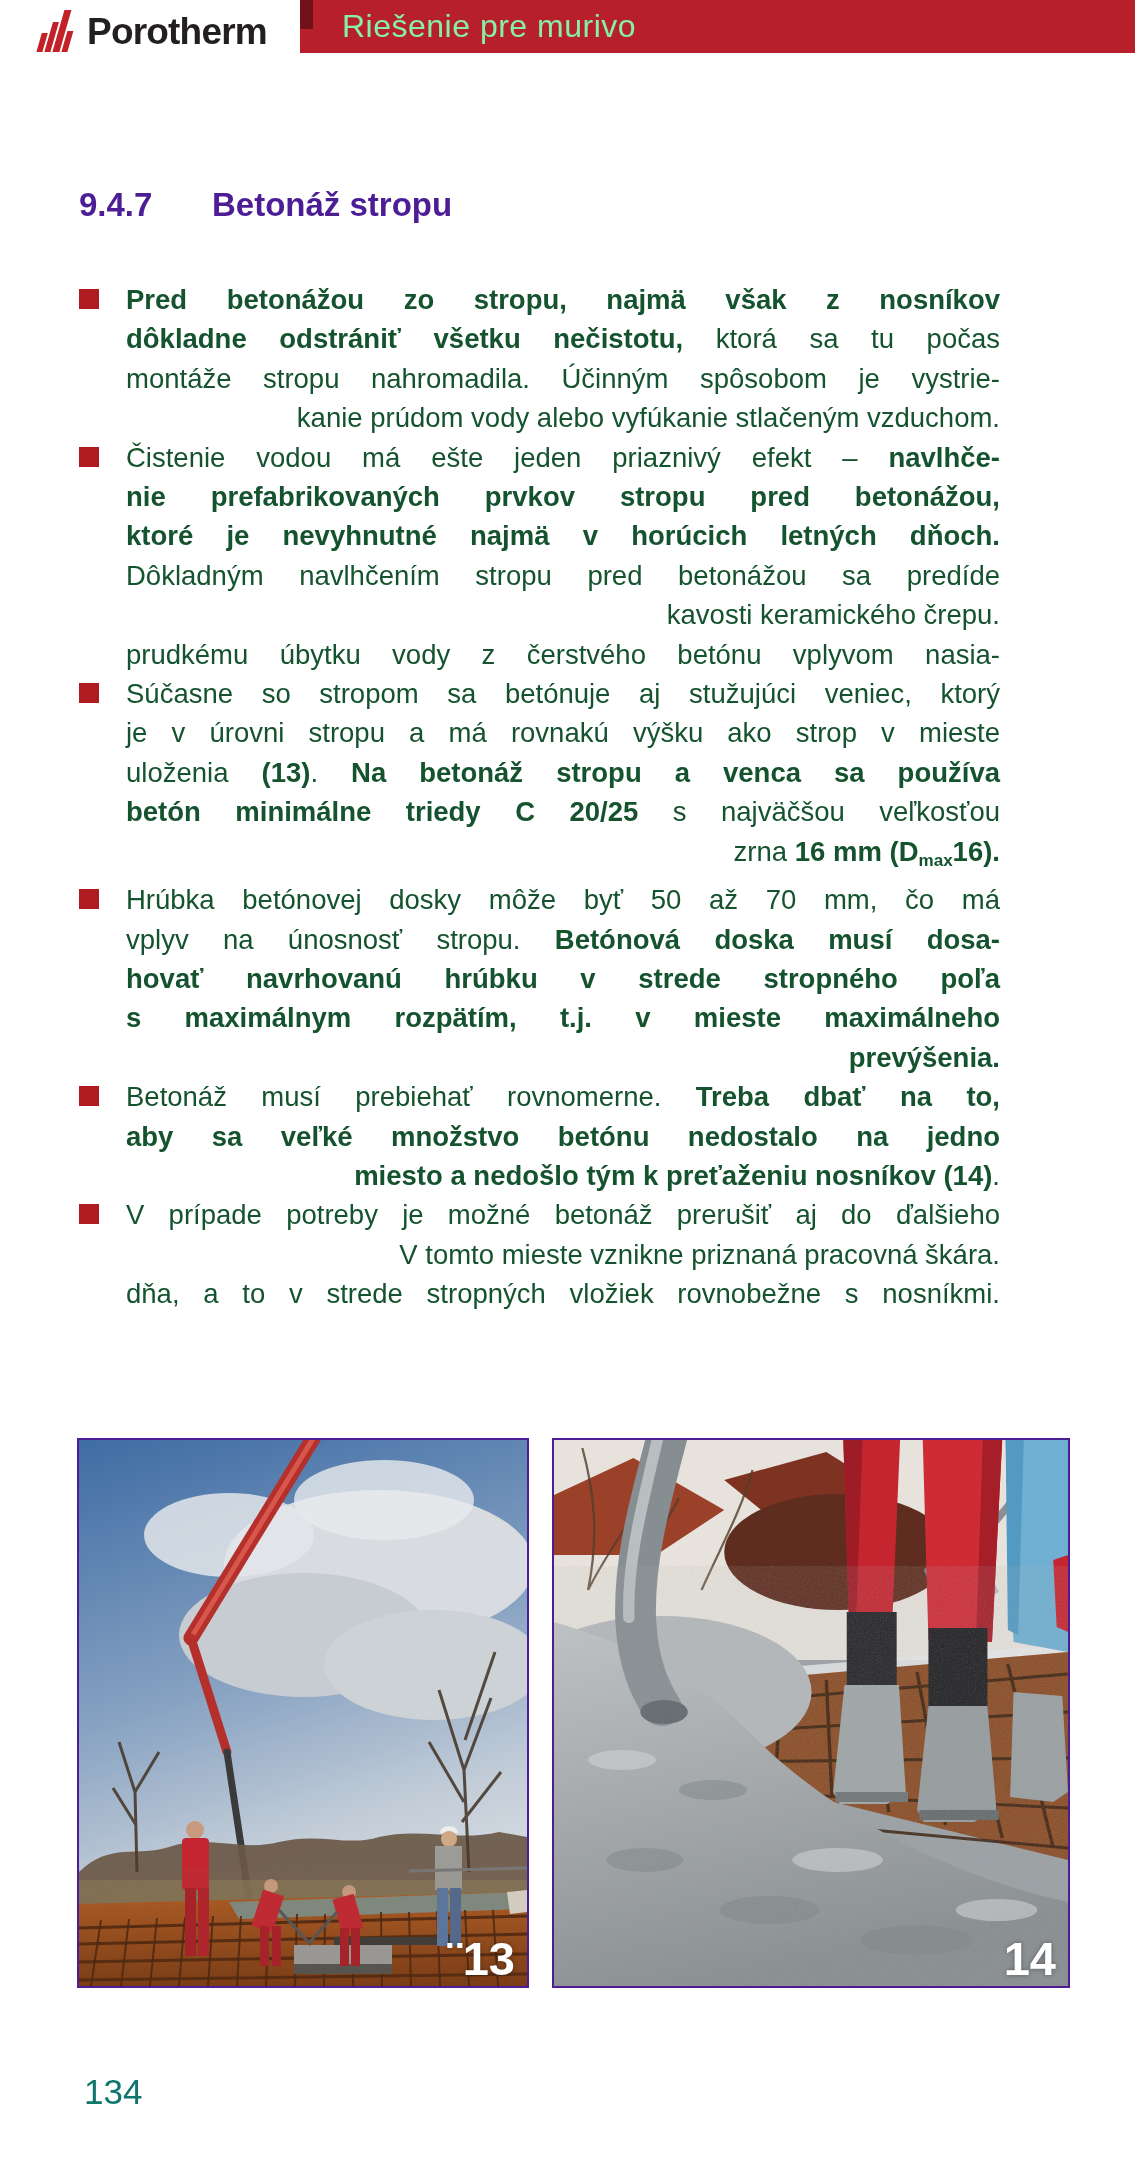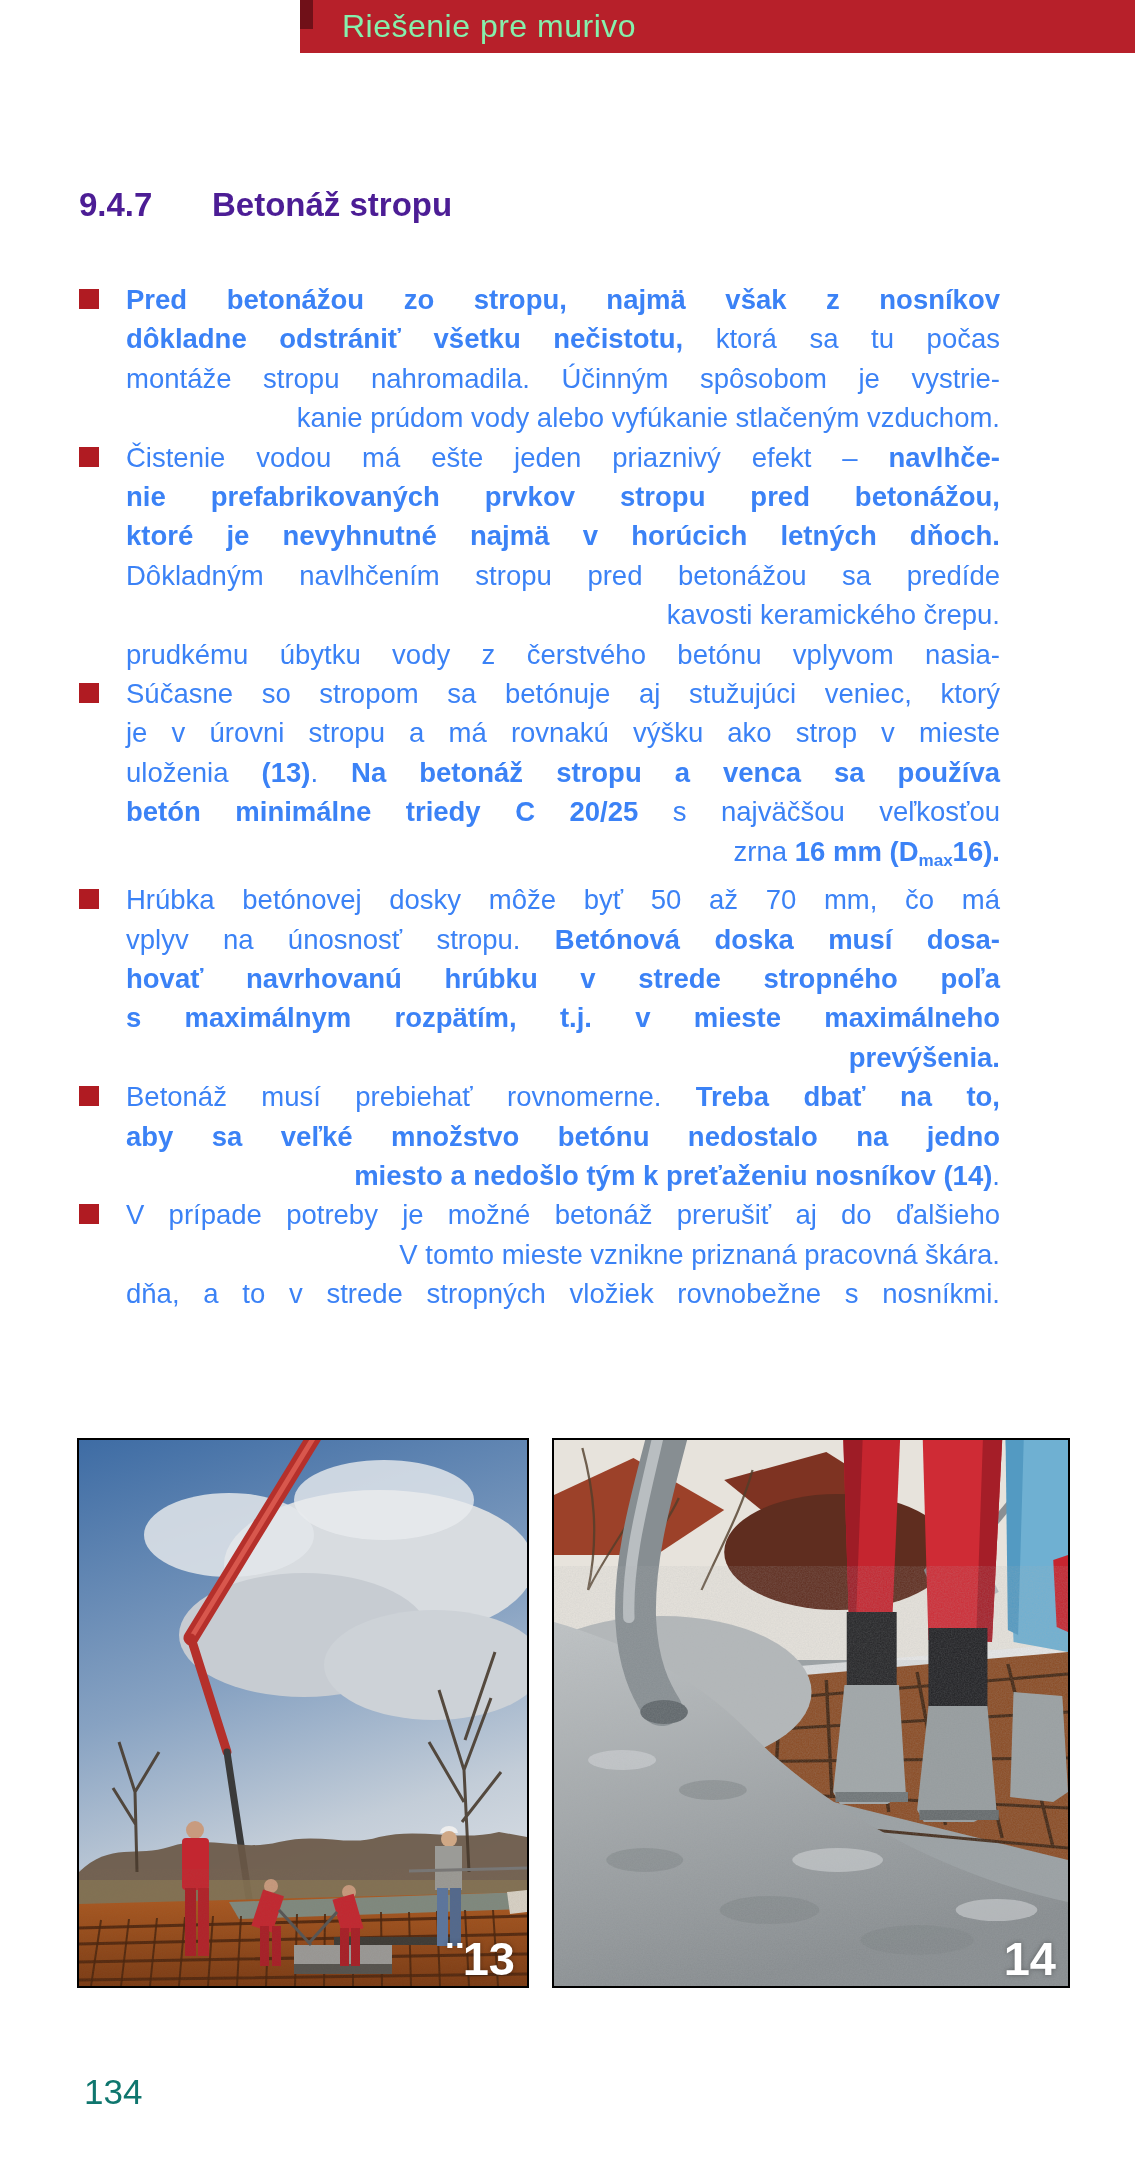--- a/index.html
+++ b/index.html
@@ -17,48 +17,61 @@
     position:absolute;left:42px;top:0;height:53px;display:flex;align-items:center;
     color:#86efac;font-size:32px;font-weight:400;letter-spacing:.5px;
   }
   .logo{position:absolute;left:36px;top:8px;display:flex;align-items:flex-end;}
   .logo svg{display:block;}
   .brand{font-size:37px;font-weight:700;color:#231f20;letter-spacing:-.8px;margin-left:7px;line-height:40px;}
   
   .sec{position:absolute;left:79px;top:186px;font-size:33px;font-weight:700;color:#4c1d95;white-space:nowrap;}
   .sec .num{display:inline-block;min-width:133px;}
   
-  .content{position:absolute;left:79px;right:135px;top:280px;color:#3b82f6;
+  .content{position:absolute;left:79px;right:135px;top:280px;color:#14532d;
     font-size:27.5px;line-height:39.4px;}
   .para{display:flex;}
   .bullet{flex:0 0 20px;height:20px;background:#b01b22;margin-top:9px;margin-right:27px;}
   .ptext{flex:1;min-width:0;}
   .line{text-align:right;}
   .line.jl{text-align:justify;text-align-last:justify;}
   .b{font-weight:700;}
   .sub{font-size:0.62em;vertical-align:-0.3em;}
   
-  .photo{position:absolute;top:1438px;height:550px;border:2px solid #000000;
+  .photo{position:absolute;top:1438px;height:550px;border:2px solid #4c1d95;
     box-sizing:border-box;overflow:hidden;background:#9aa0a3;}
   .photo13{left:77px;width:452px;}
   .photo14{left:552px;width:518px;}
   .photo svg{position:absolute;inset:0;width:100%;height:100%;}
   .figlabel{
     position:absolute;right:12px;bottom:4px;color:#ffffff;font-size:47px;font-weight:700;
     line-height:1;text-shadow:0 0 5px rgba(0,0,0,.35);
   }
   
   .pagenum{position:absolute;left:84px;top:2072px;font-size:35px;color:#0f766e;}
 </style>
 </head>
 <body>
 
 <div class="page">
 
   <div class="topbar">
+    <div class="logo">
+      <span>
+        <svg width="44" height="44" viewBox="0 0 44 44">
+          <g fill="#c22127" transform="translate(13,0) skewX(-16)">
+            <rect x="0" y="25" width="6" height="19"></rect>
+            <rect x="8" y="14" width="6" height="30"></rect>
+            <rect x="16" y="2" width="7" height="42"></rect>
+            <rect x="25" y="23" width="6" height="21"></rect>
+          </g>
+        </svg>
+      </span>
+      <span class="brand">Porotherm</span>
+    </div>
     <div class="redbar">
       <span class="redbar-title">Riešenie pre murivo</span>
     </div>
   </div>
 
   <div class="sec">
     <span class="num">9.4.7</span><span>Betonáž stropu</span>
   </div>
 
   <div class="content">

